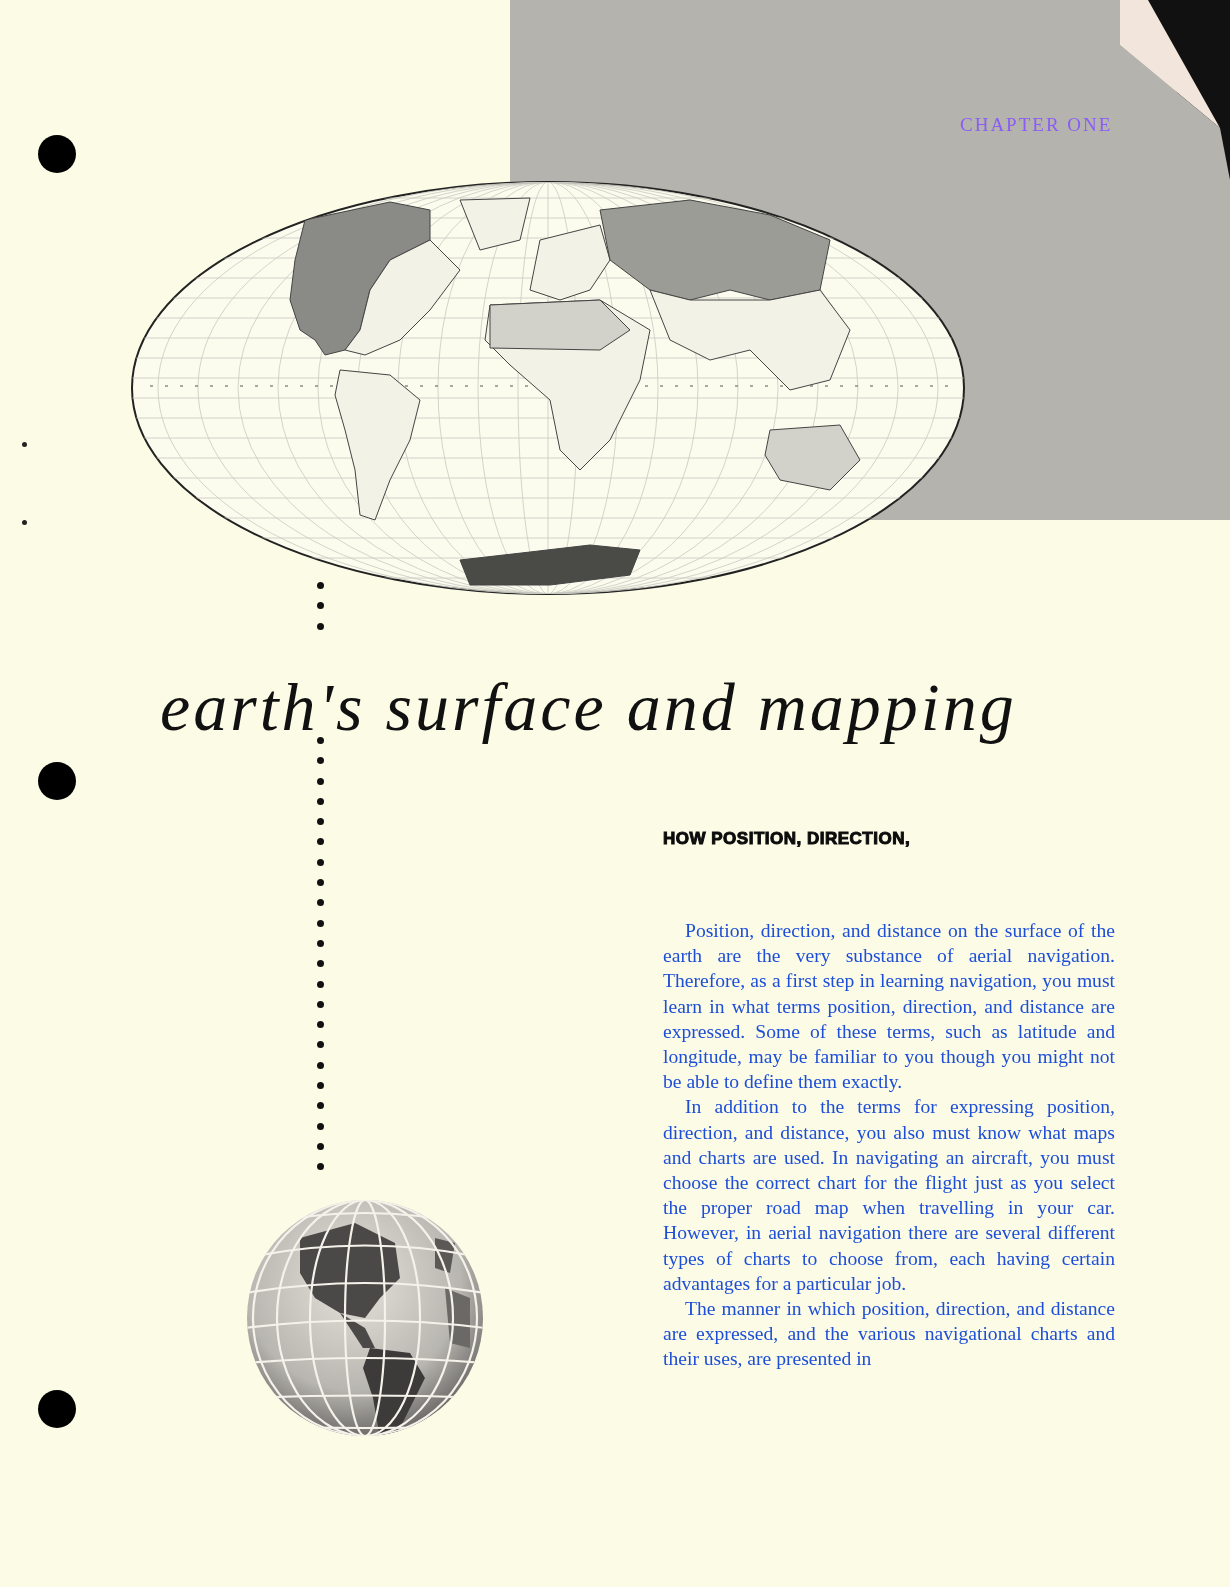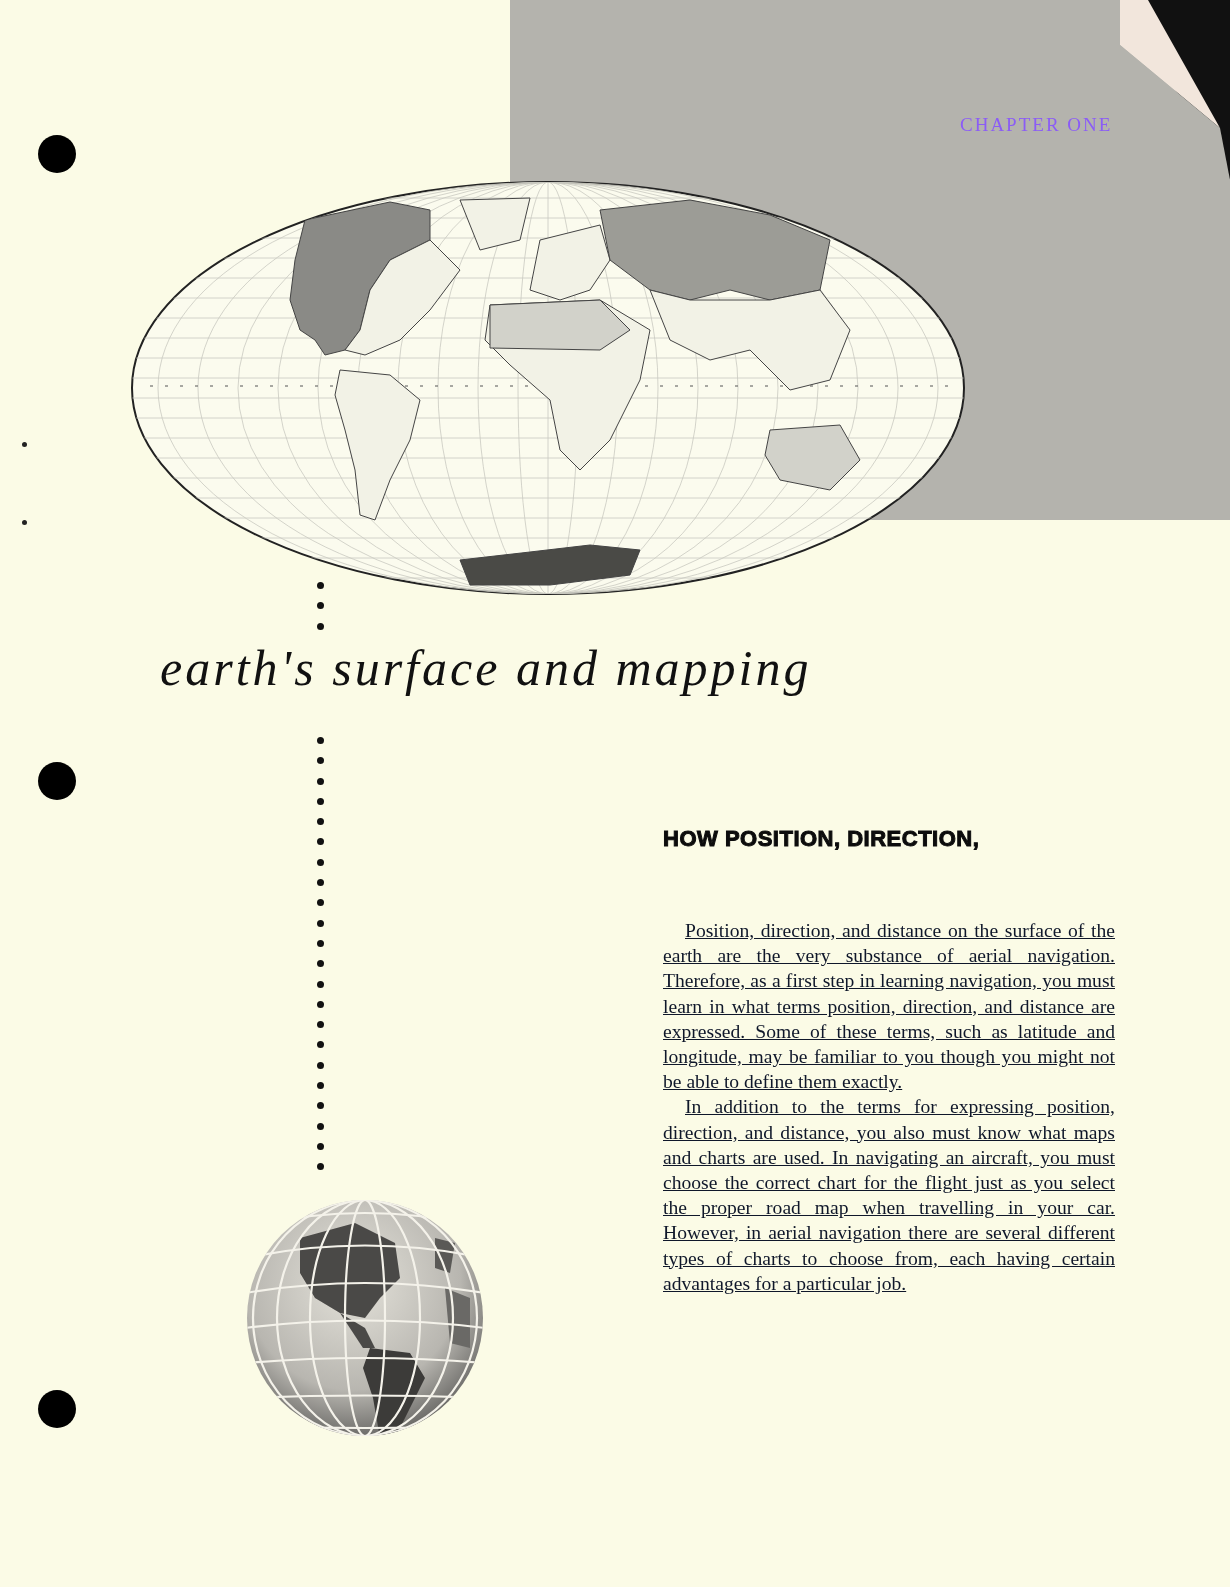--- a/index.html
+++ b/index.html
@@ -3,23 +3,23 @@
 <meta charset="utf-8">
 <style>
   html,body{margin:0;padding:0;}
   body{width:1230px;height:1587px;position:relative;overflow:hidden;background:#fbfbe6;font-family:"Liberation Serif",serif;}
   .gray-block{position:absolute;left:510px;top:0;width:720px;height:520px;background:#b4b3ad;}
   .corner-fold{position:absolute;right:0;top:0;width:110px;height:180px;}
   .chapter{position:absolute;left:960px;top:114px;font-size:19px;letter-spacing:2px;color:#8b5cf6;font-family:"Liberation Serif",serif;}
   .hole{position:absolute;left:38px;width:38px;height:38px;border-radius:50%;background:#000;}
   .dots{position:absolute;left:317px;width:8px;}
   .dot{width:7px;height:7px;border-radius:50%;background:#111;margin-bottom:13.3px;}
-  .title{position:absolute;left:160px;top:639px;font-size:50px;font-style:italic;letter-spacing:3px;color:#111;font-family:"Liberation Serif",serif;white-space:nowrap;}
-  .heading{position:absolute;left:663px;top:818px;font-family:"Liberation Sans",sans-serif;font-weight:900;font-size:22px;line-height:42px;color:#0c0c0c;letter-spacing:0.5px;-webkit-text-stroke:1px #0c0c0c;}
-  .body-text{position:absolute;left:663px;top:918px;width:452px;font-size:19.6px;line-height:25.2px;color:#0f172a;text-align:justify;font-family:"Liberation Serif",serif;text-decoration:underline;}
+  .title{position:absolute;left:160px;top:668px;font-size:68px;font-style:italic;letter-spacing:3px;color:#111;font-family:"Liberation Serif",serif;white-space:nowrap;}
+  .heading{position:absolute;left:663px;top:818px;font-family:"Liberation Sans",sans-serif;font-weight:900;font-size:17px;line-height:42px;color:#0c0c0c;letter-spacing:0.5px;-webkit-text-stroke:1px #0c0c0c;}
+  .body-text{position:absolute;left:663px;top:918px;width:452px;font-size:19.6px;line-height:25.2px;color:#1d4ed8;text-align:justify;font-family:"Liberation Serif",serif;}
   .body-text p{margin:0;text-indent:22px;}
   .map{position:absolute;left:130px;top:180px;}
   .globe{position:absolute;left:245px;top:1198px;}
   .stray{position:absolute;width:5px;height:5px;background:#222;border-radius:50%;}
 </style>
 </head>
 <body>
 
 <div class="gray-block"></div>
 
@@ -113,20 +113,21 @@
 
 <div class="title">earth's surface and mapping</div>
 
 <div class="heading">
   <div>HOW POSITION, DIRECTION,</div>
 </div>
 
 <div class="body-text">
   <p>Position, direction, and distance on the surface of the earth are the very substance of aerial navigation. Therefore, as a first step in learning navigation, you must learn in what terms position, direction, and distance are expressed. Some of these terms, such as latitude and longitude, may be familiar to you though you might not be able to define them exactly.</p>
   <p>In addition to the terms for expressing position, direction, and distance, you also must know what maps and charts are used. In navigating an aircraft, you must choose the correct chart for the flight just as you select the proper road map when travelling in your car. However, in aerial navigation there are several different types of charts to choose from, each having certain advantages for a particular job.</p>
+  <p>The manner in which position, direction, and distance are expressed, and the various navigational charts and their uses, are presented in</p>
 </div>
 
 <svg class="globe" width="240" height="240" viewBox="0 0 240 240">
   <defs>
     <radialGradient id="gg" cx="45%" cy="35%" r="65%">
       <stop offset="0%" stop-color="#e4e2da"></stop>
       <stop offset="70%" stop-color="#b8b6b0"></stop>
       <stop offset="100%" stop-color="#6e6d6a"></stop>
     </radialGradient>
     <clipPath id="gc">

